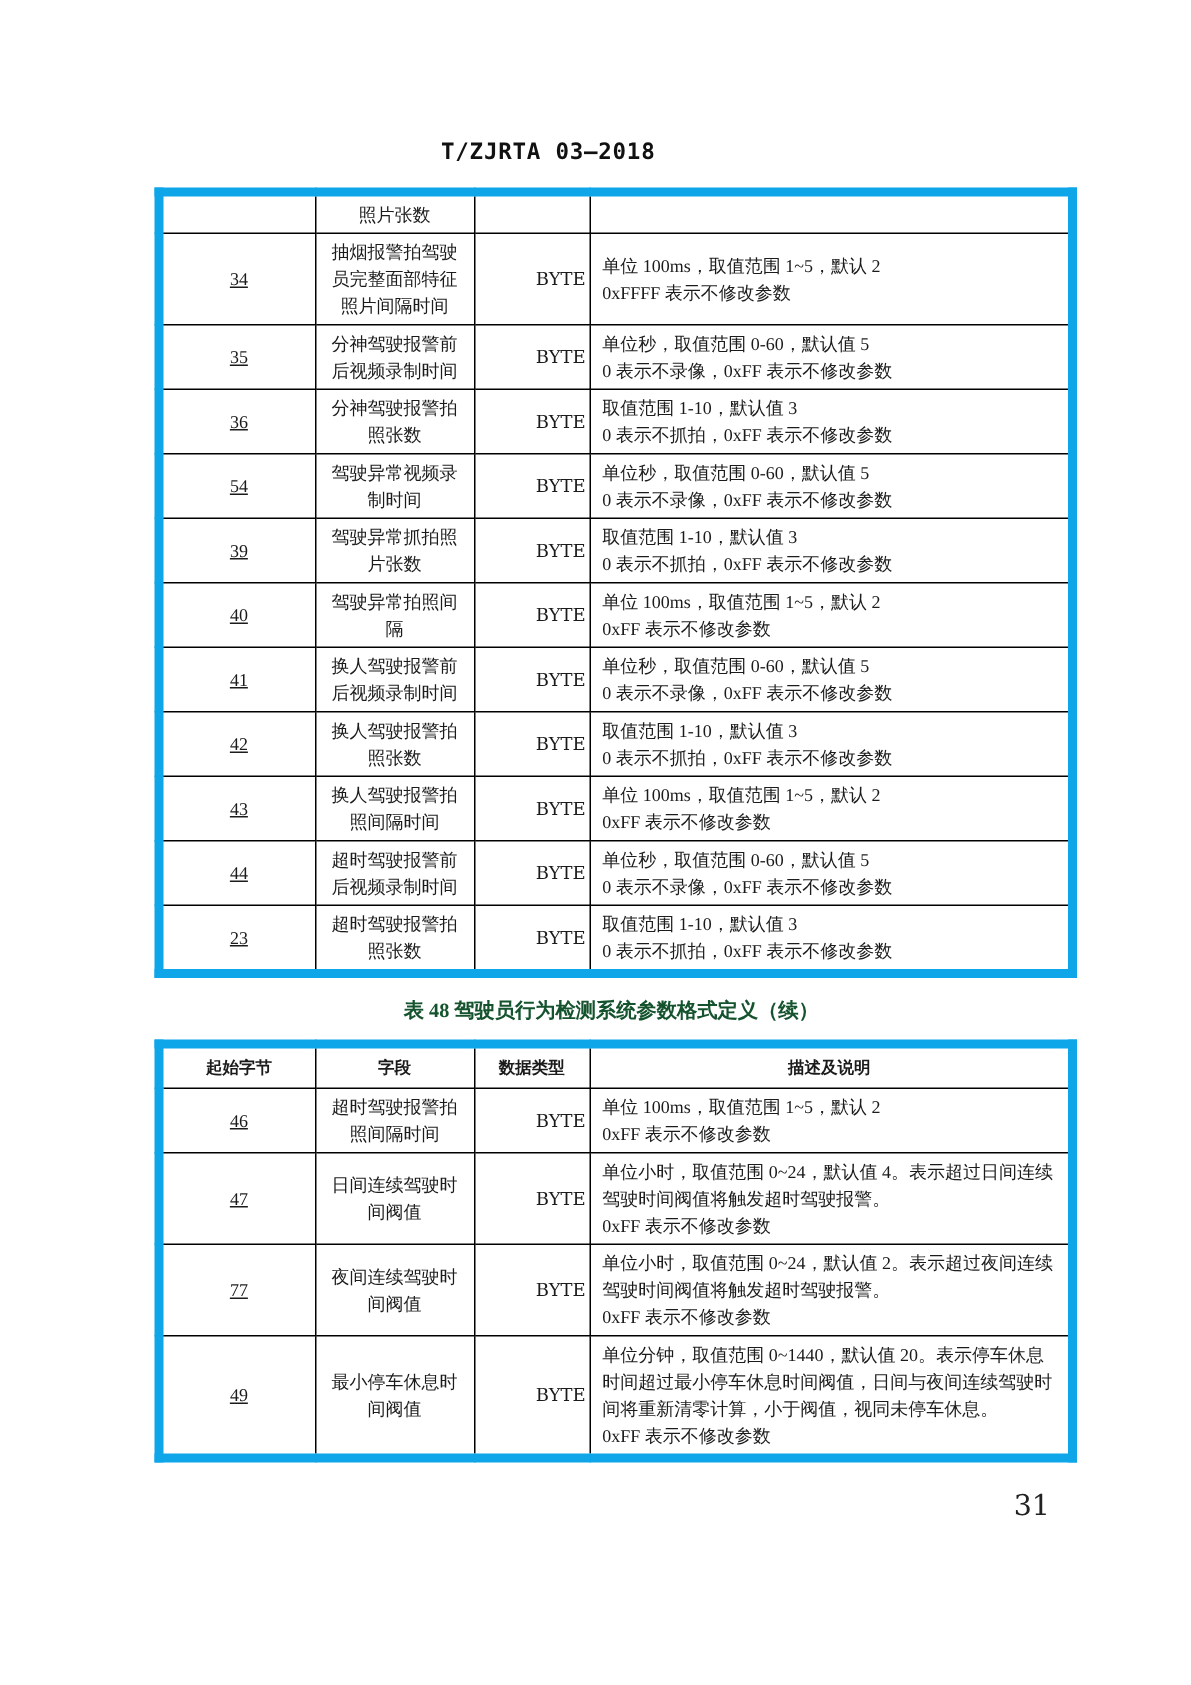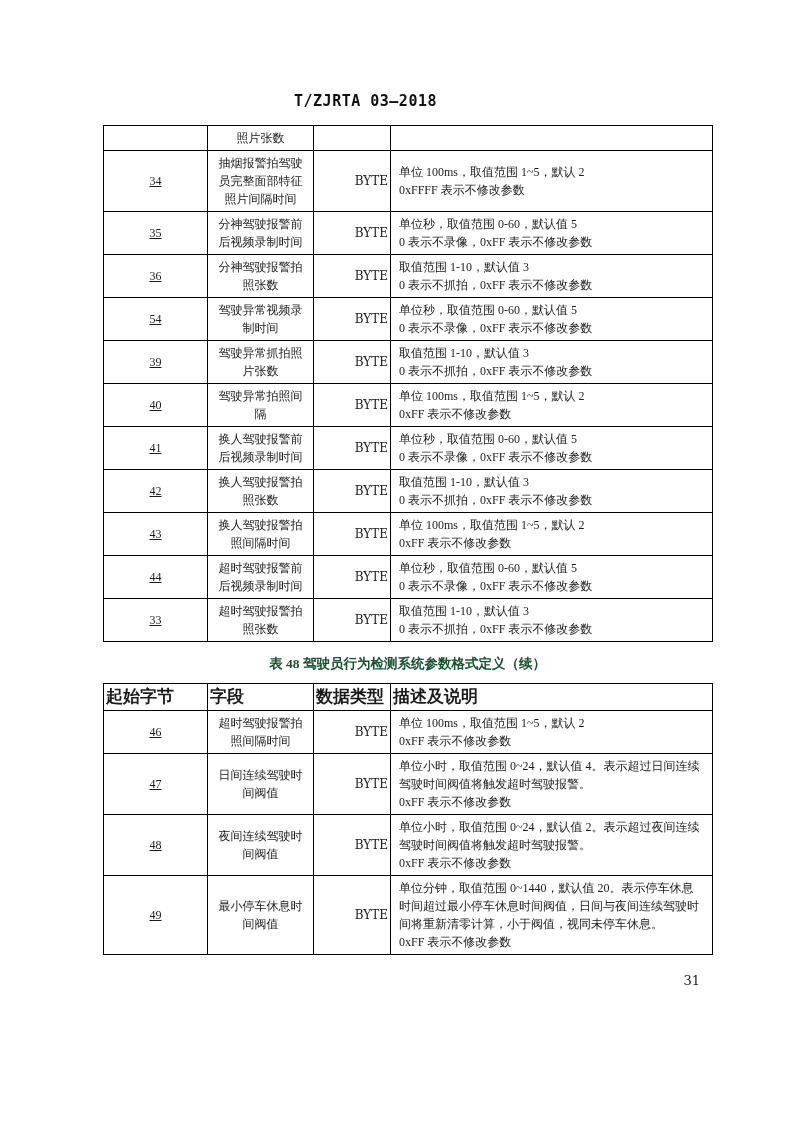--- a/index.html
+++ b/index.html
@@ -23,59 +23,59 @@
   }
   table{
     border-collapse:collapse;
     table-layout:fixed;
     width:609px;
     margin-left:103px;
     background:#fff;
   }
   #table1{margin-top:15px;}
   #table2{margin-top:10px;}
-  table{border:1px solid #0ea5e9;}
+  table{border:6px solid #0ea5e9;}
   td,th{
     border:1px solid #000;
     font-size:12px;
     line-height:18px;
     vertical-align:middle;
     word-break:break-all;
     color:#1b1b1b;
   }
   col.c-byte{width:104px;}
   col.c-field{width:106px;}
   col.c-type{width:77px;}
   col.c-desc{width:322px;}
   td.col-byte{text-align:center;padding:3px 2px;text-decoration:underline;}
   td.col-field{text-align:center;padding:3px 8px;}
   td.col-type{text-align:right;padding:3px 2px;font-family:"DejaVu Serif","Liberation Serif",serif;}
   td.col-desc{text-align:left;padding:3px 8px;}
   .desc-line{min-height:18px;}
   thead th{
     font-weight:bold;
-    font-size:17px;
+    font-size:11px;
     padding:3px 2px;
-    text-align:left;
+    text-align:center;
     height:20px;
   }
   .caption{
     width:609px;
     margin-left:103px;
     margin-top:13px;
     text-align:center;
     font-weight:bold;
     font-size:13.5px;
     color:#14532d;
   }
   .page-number{
     margin-top:18px;
     padding-right:94px;
     text-align:right;
-    font-size:13px;
+    font-size:19px;
     color:#222;
     font-family:"DejaVu Serif","Liberation Serif",serif;
   }
 </style>
 </head>
 <body>
 
 <div class="doc-header">T/ZJRTA 03—2018</div>
 
 <table id="table1">
@@ -176,21 +176,21 @@
       <tr>
         <td class="col-byte">44</td>
         <td class="col-field">超时驾驶报警前后视频录制时间</td>
         <td class="col-type">BYTE</td>
         <td class="col-desc">
           <div class="desc-line">单位秒，取值范围 0-60，默认值 5</div>
           <div class="desc-line">0 表示不录像，0xFF 表示不修改参数</div>
         </td>
       </tr>
       <tr>
-        <td class="col-byte">33</td>
+        <td class="col-byte">23</td>
         <td class="col-field">超时驾驶报警拍照张数</td>
         <td class="col-type">BYTE</td>
         <td class="col-desc">
           <div class="desc-line">取值范围 1-10，默认值 3</div>
           <div class="desc-line">0 表示不抓拍，0xFF 表示不修改参数</div>
         </td>
       </tr>
     </tbody>
 </table>
 
@@ -224,21 +224,21 @@
       <tr>
         <td class="col-byte">47</td>
         <td class="col-field">日间连续驾驶时间阀值</td>
         <td class="col-type">BYTE</td>
         <td class="col-desc">
           <div class="desc-line">单位小时，取值范围 0~24，默认值 4。表示超过日间连续驾驶时间阀值将触发超时驾驶报警。</div>
           <div class="desc-line">0xFF 表示不修改参数</div>
         </td>
       </tr>
       <tr>
-        <td class="col-byte">48</td>
+        <td class="col-byte">77</td>
         <td class="col-field">夜间连续驾驶时间阀值</td>
         <td class="col-type">BYTE</td>
         <td class="col-desc">
           <div class="desc-line">单位小时，取值范围 0~24，默认值 2。表示超过夜间连续驾驶时间阀值将触发超时驾驶报警。</div>
           <div class="desc-line">0xFF 表示不修改参数</div>
         </td>
       </tr>
       <tr>
         <td class="col-byte">49</td>
         <td class="col-field">最小停车休息时间阀值</td>

